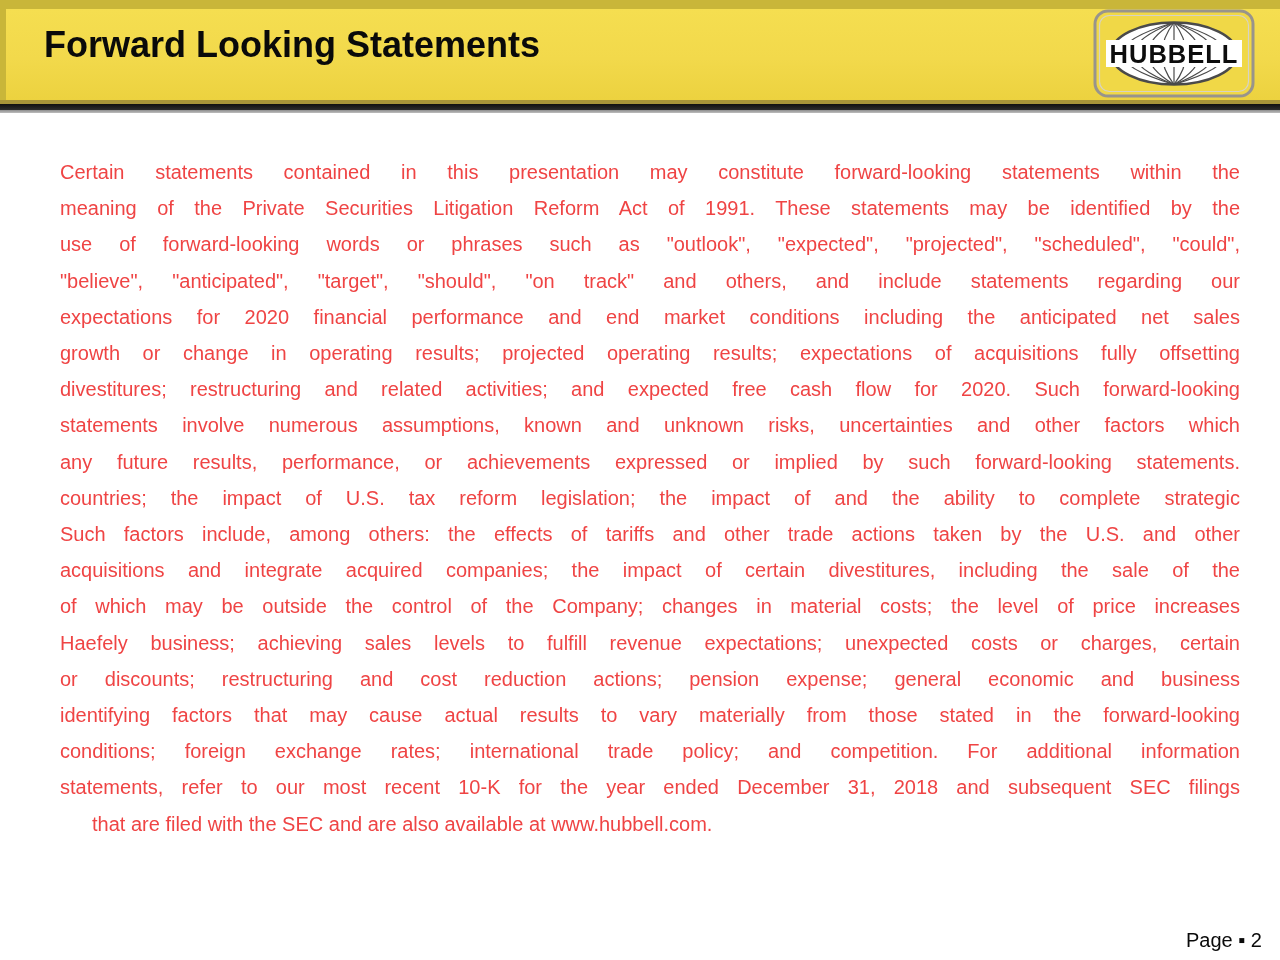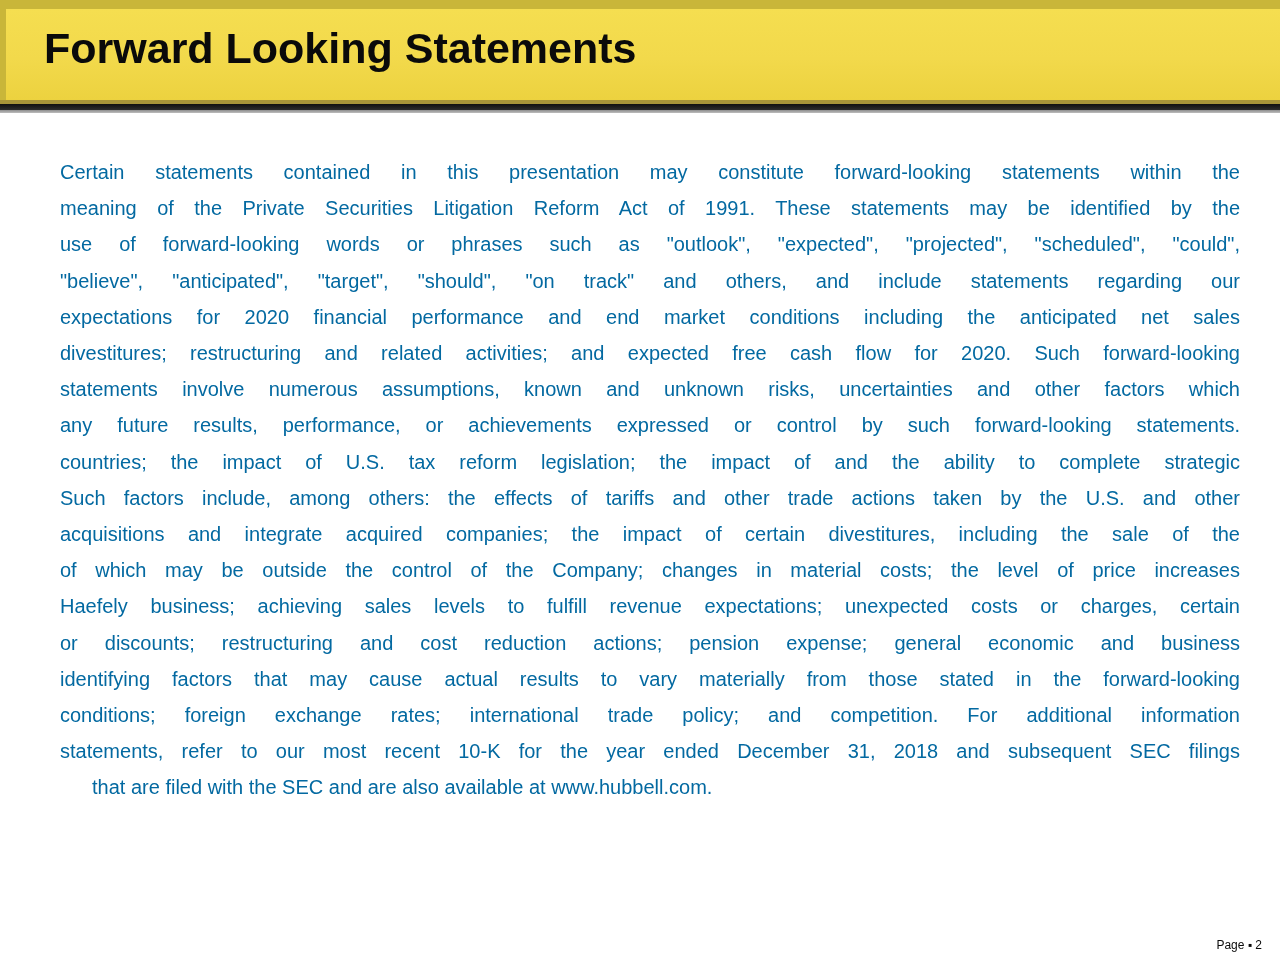--- a/index.html
+++ b/index.html
@@ -16,72 +16,93 @@
     position: absolute; top: 0; left: 0;
     width: 1280px; height: 100px;
     background: #c9b639;
   }
   .header-inner {
     position: absolute; top: 9px; left: 6px; right: 0; bottom: 0;
     background: linear-gradient(180deg, #f5de50 0%, #f2d94b 55%, #ecd23f 100%);
   }
   .slide-title {
     position: absolute; left: 44px; top: 27px;
-    font-size: 43px; font-weight: bold; color: #0a0a0a;
+    font-size: 36px; font-weight: bold; color: #0a0a0a;
     line-height: 1; letter-spacing: 0px; white-space: nowrap;
   }
   .edge-olive { position: absolute; top: 100px; left: 0; width: 100%; height: 4px; background: #a89539; }
   .edge-black { position: absolute; top: 104px; left: 0; width: 100%; height: 6px; background: linear-gradient(180deg, #101010, #2e2e2e); }
   .edge-gray  { position: absolute; top: 110px; left: 0; width: 100%; height: 3px; background: linear-gradient(180deg, #8d8d8d, #bdbdbd); }
 
   
   .logo { position: absolute; top: 9px; right: 25px; width: 162px; height: 89px; }
 
   
   .body-text {
     position: absolute; left: 60px; top: 154px; width: 1180px;
-    color: #0369a1;
+    color: #ef4444;
   }
   .line {
     font-size: 20px; line-height: 36.2px;
     text-align: justify; text-align-last: justify;
     white-space: normal;
   }
   .line:last-child { text-align-last: left; margin-left: 32px; }
 
   
   .page-number {
     position: absolute; right: 18px; bottom: 8px;
-    font-size: 12px; color: #0a0a0a; white-space: nowrap;
+    font-size: 20px; color: #0a0a0a; white-space: nowrap;
   }
 </style>
 </head>
 <body>
 
 <div class="slide">
 
   <div class="header">
     <div class="header-inner"></div>
     <div class="slide-title">Forward Looking Statements</div>
 
+    <div class="logo">
+      <svg viewBox="0 0 162 89" width="162" height="89" xmlns="http://www.w3.org/2000/svg">
+        <rect x="2" y="2" width="158" height="85" rx="13" fill="#f0d847" stroke="#98948c" stroke-width="3"></rect>
+        <rect x="6.5" y="6.5" width="149" height="76" rx="10" fill="none" stroke="#d6d2c6" stroke-width="1.2"></rect>
+        <ellipse cx="81" cy="44.5" rx="63" ry="31" fill="#ffffff" stroke="#4a4a4a" stroke-width="2.6"></ellipse>
+        <g fill="none" stroke="#4a4a4a" stroke-width="1.2">
+          <line x1="81" y1="13.5" x2="81" y2="75.5"></line>
+          <path d="M81,13.5 Q57,44.5 81,75.5"></path>
+          <path d="M81,13.5 Q105,44.5 81,75.5"></path>
+          <path d="M81,13.5 Q29,44.5 81,75.5"></path>
+          <path d="M81,13.5 Q133,44.5 81,75.5"></path>
+          <path d="M81,13.5 Q1,44.5 81,75.5"></path>
+          <path d="M81,13.5 Q161,44.5 81,75.5"></path>
+          <path d="M81,13.5 Q-23,44.5 81,75.5"></path>
+          <path d="M81,13.5 Q185,44.5 81,75.5"></path>
+        </g>
+        <rect x="13" y="31" width="136" height="27" fill="#ffffff"></rect>
+        <text x="81" y="53.5" text-anchor="middle" font-family="Liberation Sans, sans-serif" font-size="25.5" font-weight="bold" letter-spacing="1" fill="#0d0d0d">HUBBELL</text>
+      </svg>
+    </div>
   </div>
 
   <div class="edge-olive"></div>
   <div class="edge-black"></div>
   <div class="edge-gray"></div>
 
   <div class="body-text">
     <div class="line">Certain statements contained in this presentation may constitute forward-looking statements within the</div>
     <div class="line">meaning of the Private Securities Litigation Reform Act of 1991.  These statements may be identified by the</div>
     <div class="line">use of forward-looking words or phrases such as "outlook", "expected", "projected", "scheduled", "could",</div>
     <div class="line">"believe", "anticipated", "target", "should", "on track" and others, and include statements regarding our</div>
     <div class="line">expectations for 2020 financial performance and end market conditions including the anticipated net sales</div>
+    <div class="line">growth or change in operating results; projected operating results; expectations of acquisitions fully offsetting</div>
     <div class="line">divestitures; restructuring and related activities; and expected free cash flow for 2020. Such forward-looking</div>
     <div class="line">statements involve numerous assumptions, known and unknown risks, uncertainties and other factors which</div>
-    <div class="line">any future results, performance, or achievements expressed or control by such forward-looking statements.</div>
+    <div class="line">any future results, performance, or achievements expressed or implied by such forward-looking statements.</div>
     <div class="line">countries; the impact of U.S. tax reform legislation; the impact of and the ability to complete strategic</div>
     <div class="line">Such factors include, among others: the effects of tariffs and other trade actions taken by the U.S. and other</div>
     <div class="line">acquisitions and integrate acquired companies; the impact of certain divestitures, including the sale of the</div>
     <div class="line">of which may be outside the control of the Company; changes in material costs; the level of price increases</div>
     <div class="line">Haefely business; achieving sales levels to fulfill revenue expectations; unexpected costs or charges, certain</div>
     <div class="line">or discounts; restructuring and cost reduction actions; pension expense; general economic and business</div>
     <div class="line">identifying factors that may cause actual results to vary materially from those stated in the forward-looking</div>
     <div class="line">conditions; foreign exchange rates; international trade policy; and competition. For additional information</div>
     <div class="line">statements, refer to our most recent 10-K for the year ended December 31, 2018 and subsequent SEC filings</div>
     <div class="line">that are filed with the SEC and are also available at www.hubbell.com.</div>

